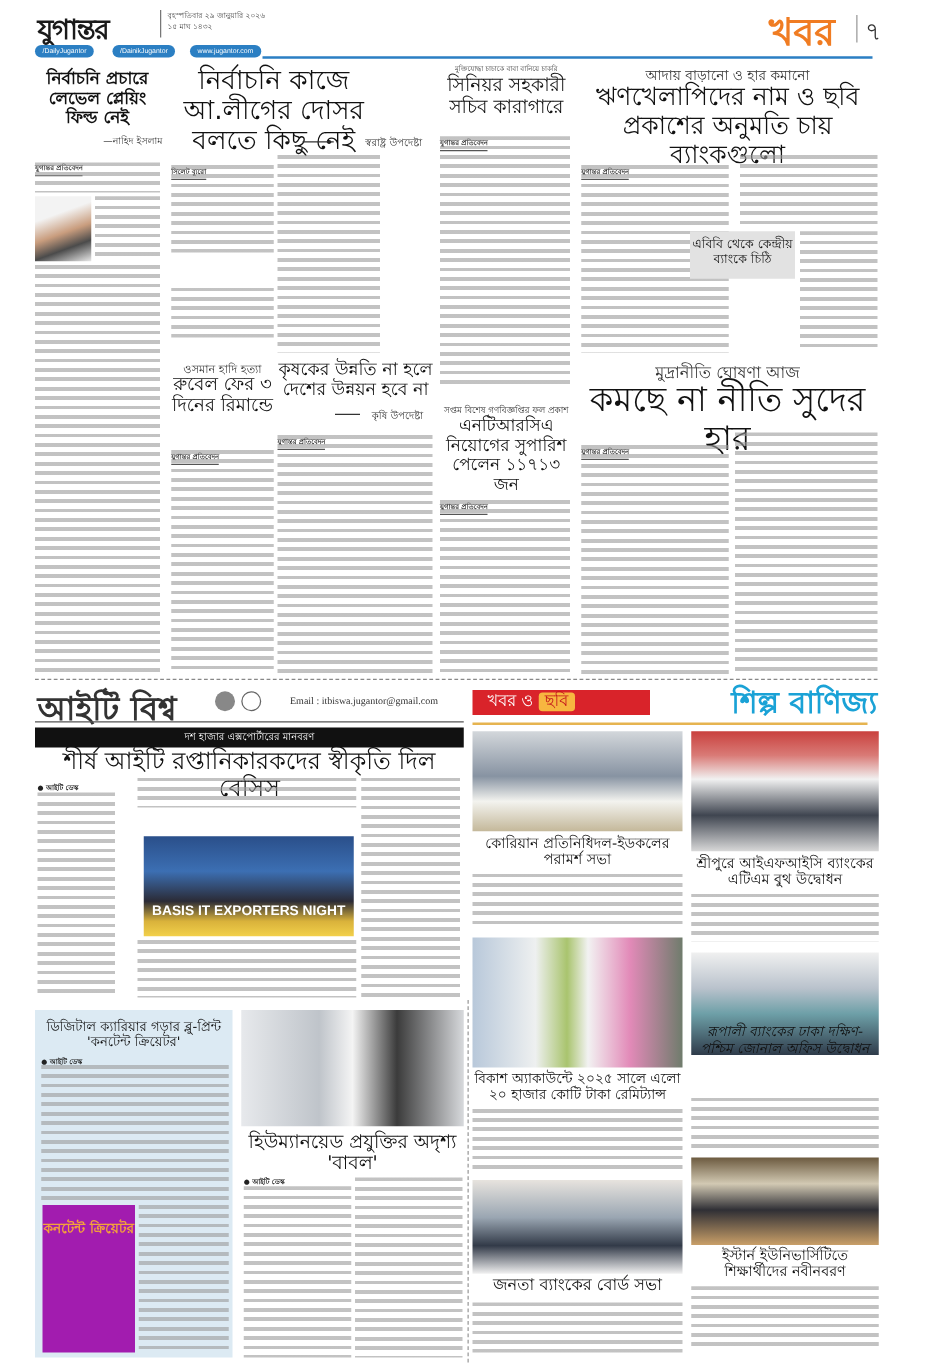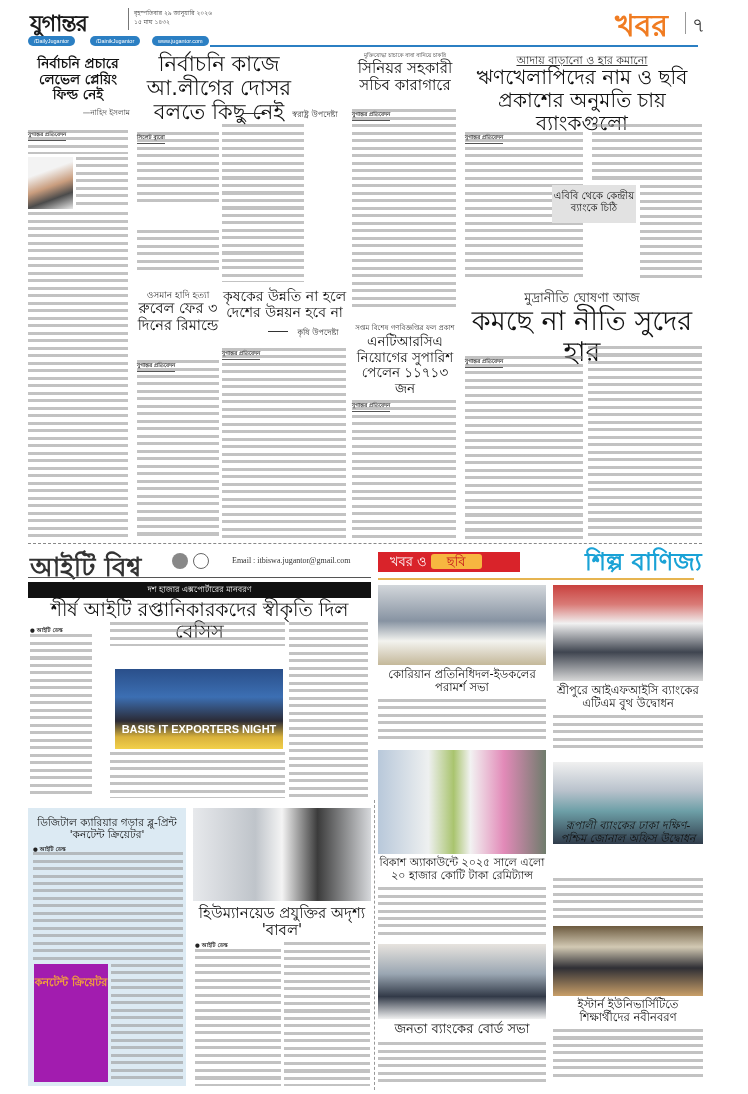--- a/index.html
+++ b/index.html
@@ -16,21 +16,21 @@
   .hl { font-family: "DejaVu Sans", sans-serif; text-align: center; color: #111; line-height: 1.15; }
   .kicker { font-family: "DejaVu Sans", sans-serif; color: #333; text-align: center; }
   .byline { font-family: "DejaVu Sans", sans-serif; font-size: 5.5px; font-weight: bold; color: #333; border-bottom: 1px solid #555; display: inline-block; padding-bottom: 1px; }
   .lines { background: repeating-linear-gradient(to bottom, #9a9a9a 0, #9a9a9a 3px, transparent 3px, transparent 7.5px); opacity: 0.6; }
   .photo { background: linear-gradient(135deg, #8e9aa6, #c9b9a3 40%, #6c7f95 70%, #b7c1cc); }
   .dash-rule { border-top: 1px dashed #888; }
   .box { background: #e2e2e2; }
   .it-title { left: 30px; top: 547px; font-size: 26px; color: #333; font-family: "DejaVu Sans", sans-serif; font-weight: bold; }
   .black-band { left: 28px; top: 582px; width: 343px; height: 16px; background: #111; color: #fff; font-size: 8px; text-align: center; line-height: 16px; font-family: "DejaVu Sans", sans-serif; }
   .ribbon { left: 378px; top: 552px; width: 142px; height: 20px; background: #d9232a; color: #fff; font-size: 13px; font-family: "DejaVu Sans", sans-serif; padding-left: 12px; line-height: 20px; }
-  .ribbon .hi { background: #f7b640; color: #c4161c; padding: 0 16px; border-radius: 3px; }
+  .ribbon .hi { background: #f7b640; color: #c4161c; padding: 0 5px; border-radius: 3px; }
   .shilpa { left: 585px; top: 543px; font-size: 24px; color: #1aa2d6; font-family: "DejaVu Sans", sans-serif; font-weight: bold; }
   .gold-rule { left: 378px; top: 578px; width: 316px; height: 2px; background: #e6b450; }
   .lightblue { background: #dceaf3; }
   .book { background: #a21caf; color: #fff; }
 </style>
 </head>
 <body>
 
 <div class="abs masthead-logo">যুগান্তর</div>
 <div class="abs masthead-sep"></div>
@@ -60,21 +60,21 @@
 <div class="abs" style="left:137px;top:124px;"><span class="byline">সিলেট ব্যুরো</span></div>
 <div class="abs lines" style="left:137px;top:132px;width:82px;height:70px;"></div>
 <div class="abs lines" style="left:222px;top:124px;width:82px;height:158px;"></div>
 <div class="abs lines" style="left:137px;top:230px;width:82px;height:40px;"></div>
 
 <div class="abs kicker" style="left:350px;top:52px;width:110px;font-size:5.5px;">মুক্তিযোদ্ধা চাচাকে বাবা বানিয়ে চাকরি</div>
 <div class="abs hl" style="left:350px;top:60px;width:110px;font-size:15px;">সিনিয়র সহকারী সচিব কারাগারে</div>
 <div class="abs" style="left:352px;top:101px;"><span class="byline">যুগান্তর প্রতিবেদন</span></div>
 <div class="abs lines" style="left:352px;top:109px;width:104px;height:200px;"></div>
 
-<div class="abs kicker" style="left:462px;top:52px;width:240px;font-size:11px;text-decoration:underline;">আদায় বাড়ানো ও হার কমানো</div>
+<div class="abs kicker" style="left:462px;top:52px;width:240px;font-size:11px;">আদায় বাড়ানো ও হার কমানো</div>
 <div class="abs hl" style="left:462px;top:66px;width:240px;font-size:20px;">ঋণখেলাপিদের নাম ও ছবি প্রকাশের অনুমতি চায় ব্যাংকগুলো</div>
 <div class="abs" style="left:465px;top:124px;"><span class="byline">যুগান্তর প্রতিবেদন</span></div>
 <div class="abs lines" style="left:465px;top:132px;width:118px;height:150px;"></div>
 <div class="abs box" style="left:552px;top:185px;width:84px;height:38px;">
   <div class="hl" style="font-size:10px;padding-top:5px;">এবিবি থেকে কেন্দ্রীয় ব্যাংকে চিঠি</div>
 </div>
 <div class="abs lines" style="left:592px;top:124px;width:110px;height:58px;"></div>
 <div class="abs lines" style="left:640px;top:185px;width:62px;height:97px;"></div>
 
 <div class="abs kicker" style="left:137px;top:288px;width:82px;font-size:9px;">ওসমান হাদি হত্যা</div>

